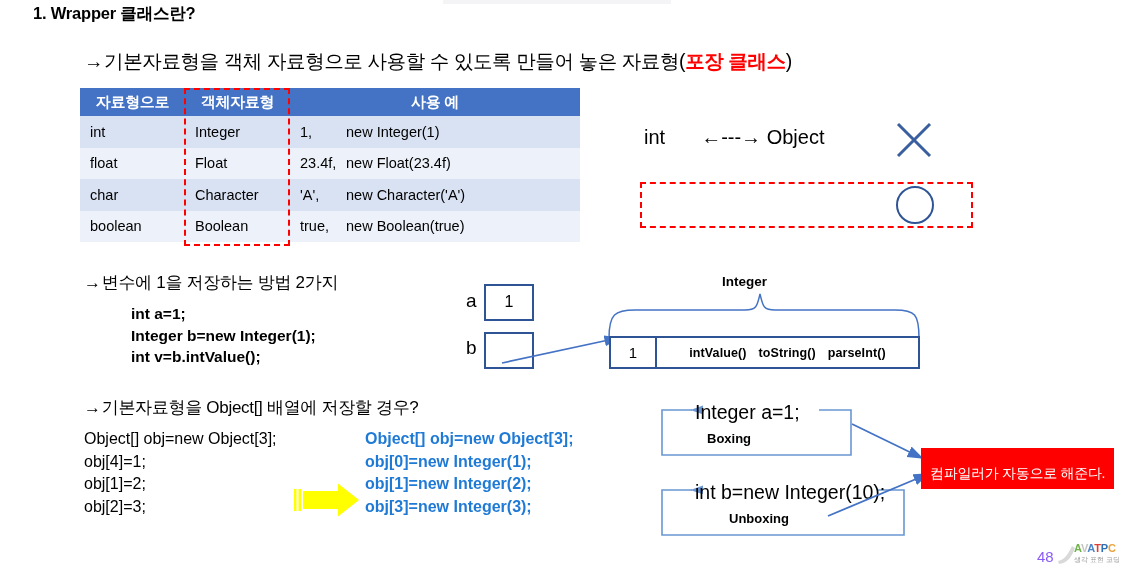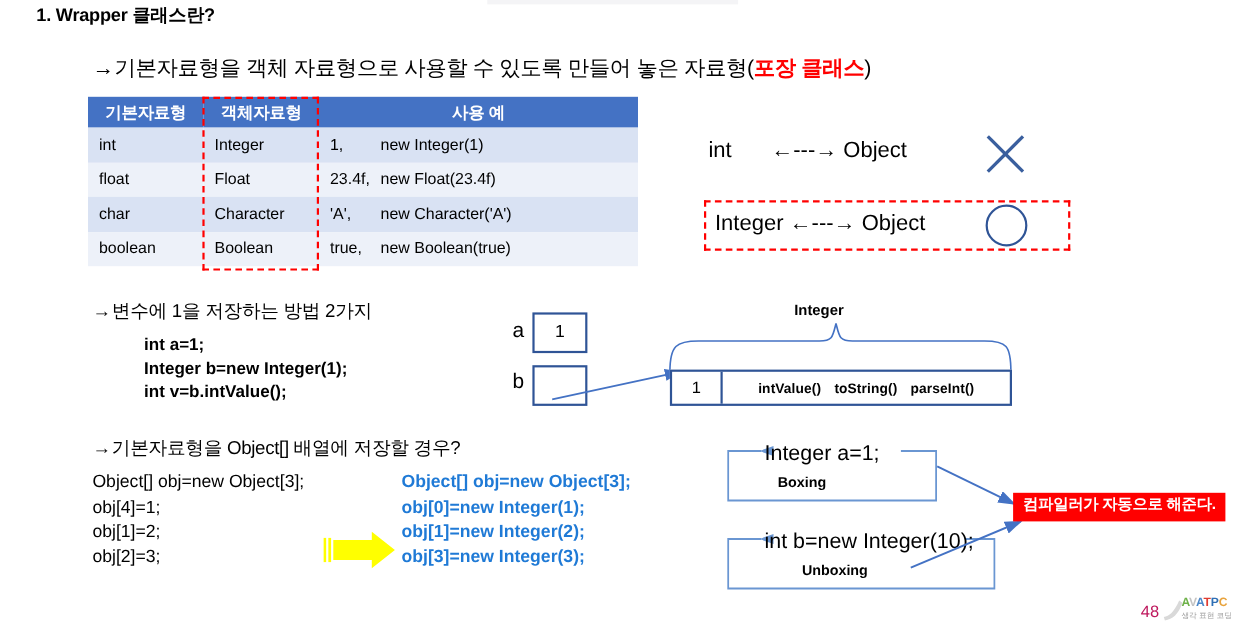--- a/index.html
+++ b/index.html
@@ -273,34 +273,34 @@
   .ub-frame { position: absolute; left: 0; top: 0; }
 
   
   #callout {
     position: absolute;
     left: 921px;
     top: 448px;
     background: #ff0000;
     color: #ffffff;
     font-size: 14px;
-    font-weight: bold;
+    font-weight: normal;
     letter-spacing: -0.3px;
-    padding: 2px 9px 6px 9px;
+    padding: 17px 9px 6px 9px;
     white-space: nowrap;
   }
   #callout-arrows { position: absolute; left: 800px; top: 412px; }
 
   
   #page-number {
     position: absolute;
     left: 1037px;
     top: 548px;
     font-size: 15px;
-    color: #be185d;
+    color: #8b5cf6;
   }
   #logo {
     position: absolute;
     left: 1056px;
     top: 541px;
     width: 62px;
     height: 28px;
   }
   #logo-word {
     position: absolute;
@@ -341,21 +341,21 @@
   </div>
 
   <table id="wrapper-table">
     <colgroup>
       <col class="col-a">
         <col class="col-b">
         <col class="col-c">
     </colgroup>
     <thead>
       <tr>
-        <th>기본자료형</th>
+        <th>자료형으로</th>
         <th>객체자료형</th>
         <th>사용 예</th>
       </tr>
     </thead>
     <tbody>
       <tr class="odd">
         <td>int</td>
         <td>Integer</td>
         <td class="usage">
           <span class="lit">1,</span><span>new Integer(1)</span>
@@ -388,23 +388,20 @@
 
   <div id="rel-int">
     <span>int</span><span class="gap"></span><span>←---→</span> <span>Object</span>
   </div>
   <svg id="rel-x" viewBox="0 0 40 40">
     <line x1="4" y1="4" x2="36" y2="36" stroke="#3a5f9e" stroke-width="3"></line>
     <line x1="36" y1="4" x2="4" y2="36" stroke="#3a5f9e" stroke-width="3"></line>
   </svg>
 
   <div id="rel-box"></div>
-  <div id="rel-integer">
-    <span>Integer</span> <span>←---→</span>  <span>Object</span>
-  </div>
   <div id="rel-circle"></div>
 
   <div class="bullet-line" id="bullet-2">
     <span class="arrow-glyph">→</span><span>변수에 1을 저장하는 방법 2가지</span>
   </div>
   <div id="code-block-1">
     <div>int a=1;</div>
     <div>Integer b=new Integer(1);</div>
     <div>int v=b.intValue();</div>
   </div>

